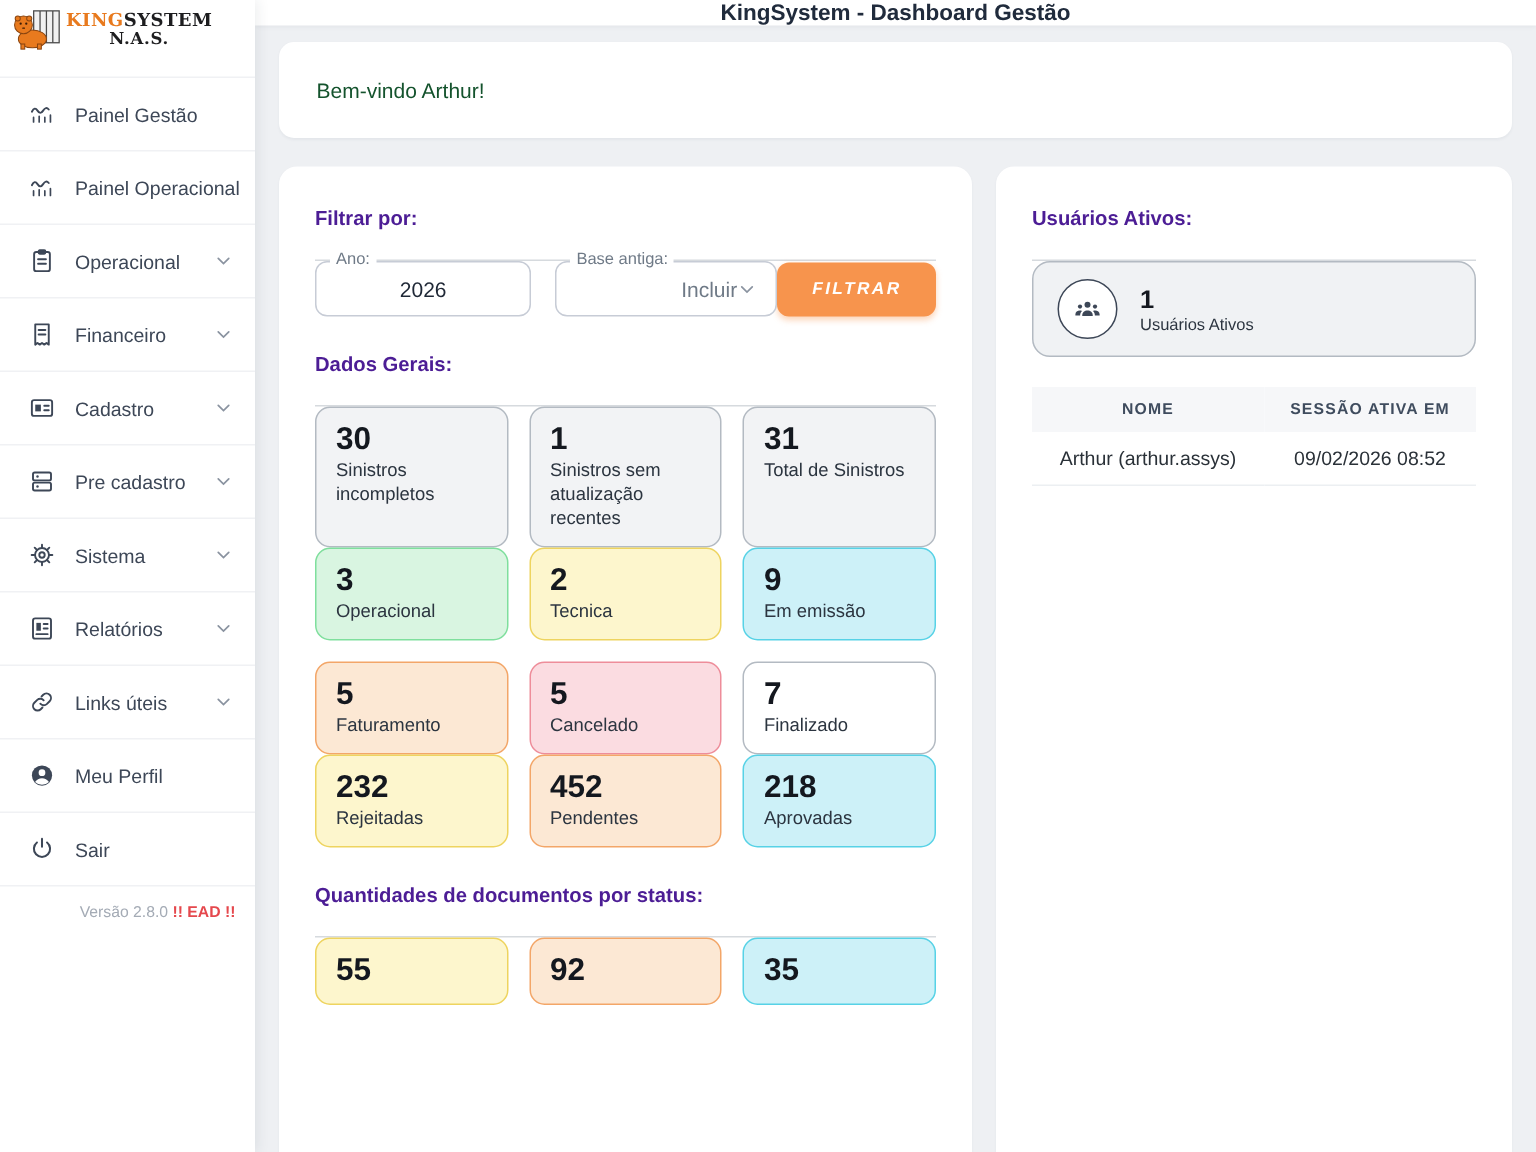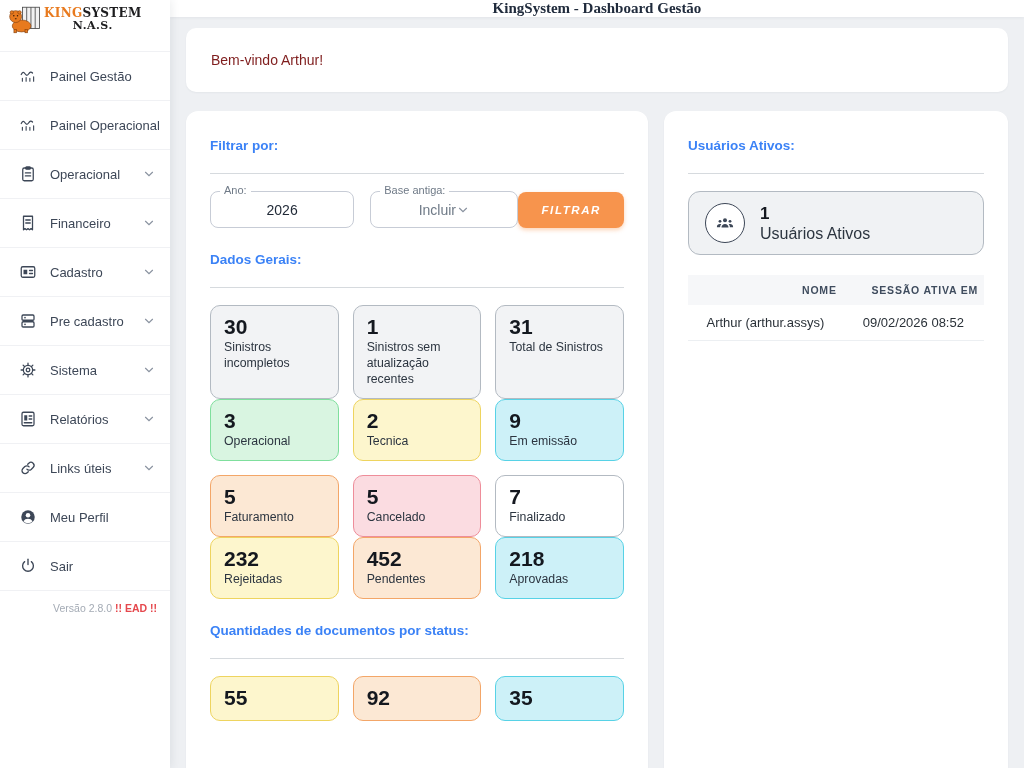--- a/index.html
+++ b/index.html
@@ -20,45 +20,45 @@
                border-bottom:1px solid #f0f1f4; font-size:13px; color:#3d4757; cursor:pointer; }
   .side-item svg { flex:none; }
   .side-label { white-space:nowrap; }
   .chev { margin-left:auto; color:#8a93a0; }
   .version { text-align:right; padding:11px 13px; font-size:10.5px; color:#a4abb5; }
   .version .flag { color:#e5484d; font-weight:bold; }
 
   
   .main { flex:1; display:flex; flex-direction:column; height:768px; }
   .topbar { height:31px; background:#fff; display:flex; align-items:flex-start; justify-content:center;
-            box-shadow:0 1px 3px rgba(40,50,70,.06);font-family:Liberation Serif, serif; }
+            box-shadow:0 1px 3px rgba(40,50,70,.06); }
   .topbar-title { font-size:15px; font-weight:bold; color:#202b3c; }
   .content { padding:11px 16px 0 16px; }
   .welcome-card { background:#fff; border-radius:10px; height:64px; display:flex; align-items:center;
-                  padding:16px 25px; font-size:14px; color:#7f1d1d; box-shadow:0 1px 2px rgba(40,50,70,.05);
+                  padding:16px 25px; font-size:14px; color:#14532d; box-shadow:0 1px 2px rgba(40,50,70,.05);
                   margin-bottom:19px; }
   .columns { display:flex; gap:16px; align-items:flex-start; }
   .panel { background:#fff; border-radius:12px; box-shadow:0 1px 2px rgba(40,50,70,.05); padding:24px; height:920px; }
   .panel-left { width:462px; min-width:462px; }
   .panel-right { flex:1; }
 
-  .sec-head { font-size:13.5px; font-weight:bold; color:#3b82f6; padding-bottom:20px;
-              border-bottom:1px solid #d6dade; margin-bottom:17px; margin-top:24px; }
+  .sec-head { font-size:13.5px; font-weight:bold; color:#4c1d95; padding-bottom:20px;
+              border-bottom:1px solid #d6dade; margin-bottom:0; margin-top:24px; }
   .sec-head:first-child { margin-top:3px; }
 
   
   .filter-row { display:flex; align-items:center; margin-bottom:6px; }
   .outlined { position:relative; border:1px solid #c7ccd6; border-radius:8px; height:37px;
               display:flex; align-items:center; padding:0 12px; background:#fff; }
   .flabel { position:absolute; top:-8px; left:9px; background:#fff; padding:0 4px;
             font-size:11px; color:#6f7a87; white-space:nowrap; }
   .fvalue { font-size:14px; color:#1f2836; }
   .fvalue.muted { color:#6f7a87; }
   .year-field { width:146px;justify-content:center; }
-  .base-field { width:150px; margin-left:16px; justify-content:center; }
+  .base-field { width:150px; margin-left:16px; justify-content:flex-end; }
   .sel-chev { color:#8a93a0; }
   .filter-btn { margin-left:auto; background:#f7944d; color:#fff; border:none; border-radius:8px;
                 font-family:"Liberation Sans", sans-serif; font-size:11.5px; font-weight:bold;
                 letter-spacing:1.6px; padding:12px 23px; cursor:pointer;
                 box-shadow:0 2px 4px rgba(247,148,77,.4);font-style:italic; }
 
   
   .cards-grid { display:grid; grid-template-columns:repeat(3,1fr); gap:14px; }
   .stat-card { border:1px solid #b3bac2; background:#f2f3f5; border-radius:10px; padding:9px 13px 10px; }
   .stat-value { font-size:21px; font-weight:bold; color:#14181f; }
@@ -70,24 +70,24 @@
   .stat-card[data-color="red"]    { background:#fbdce1; border-color:#ee8d9a; }
   .stat-card[data-color="white"]  { background:#ffffff; border-color:#b3bac2; }
   .stat-card[data-color="gray"]   { background:#f2f3f5; border-color:#b3bac2; }
 
   
   .users-summary { border:1px solid #b3bac2; background:#f0f2f4; border-radius:12px;
                    padding:11px 16px; display:flex; align-items:center; gap:15px; }
   .avatar-circle { width:40px; height:40px; border-radius:50%; background:#fff;
                    border:1.5px solid #3d4757; display:flex; align-items:center; justify-content:center; }
   .users-count { font-size:17px; font-weight:bold; color:#14181f; }
-  .users-count-label { font-size:16px; color:#2c3540; margin-top:1px; }
+  .users-count-label { font-size:11px; color:#2c3540; margin-top:1px; }
   table.users { width:100%; border-collapse:collapse; margin-top:20px; }
   table.users th { background:#f6f7f9; font-size:10.5px; letter-spacing:.8px; color:#3f4c5e;
-                   font-weight:bold; padding:9px 6px; text-align:right; }
+                   font-weight:bold; padding:9px 6px; text-align:center; }
   table.users td { font-size:13px; color:#2a3138; text-align:center; padding:10px 6px;
                    border-bottom:1px solid #eceff2; }
 </style>
 </head>
 <body>
 
 <div class="app">
 
   <nav class="sidebar">
     <div class="logo">

